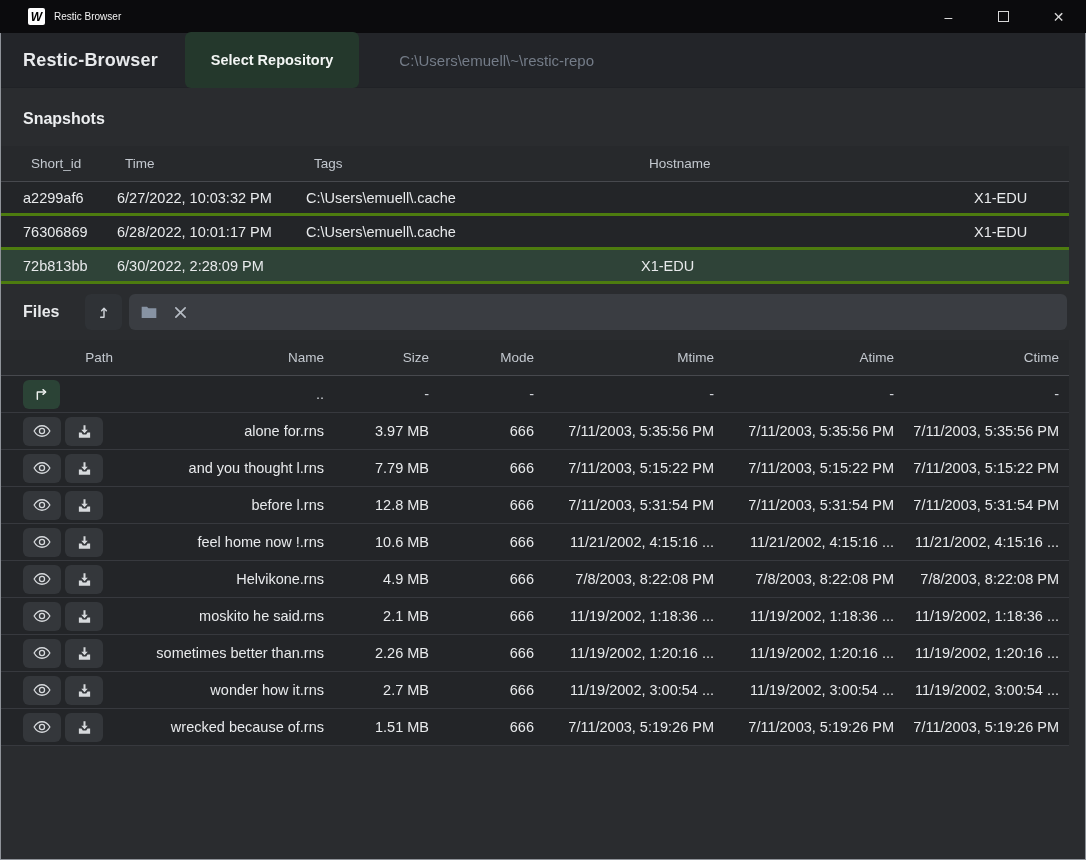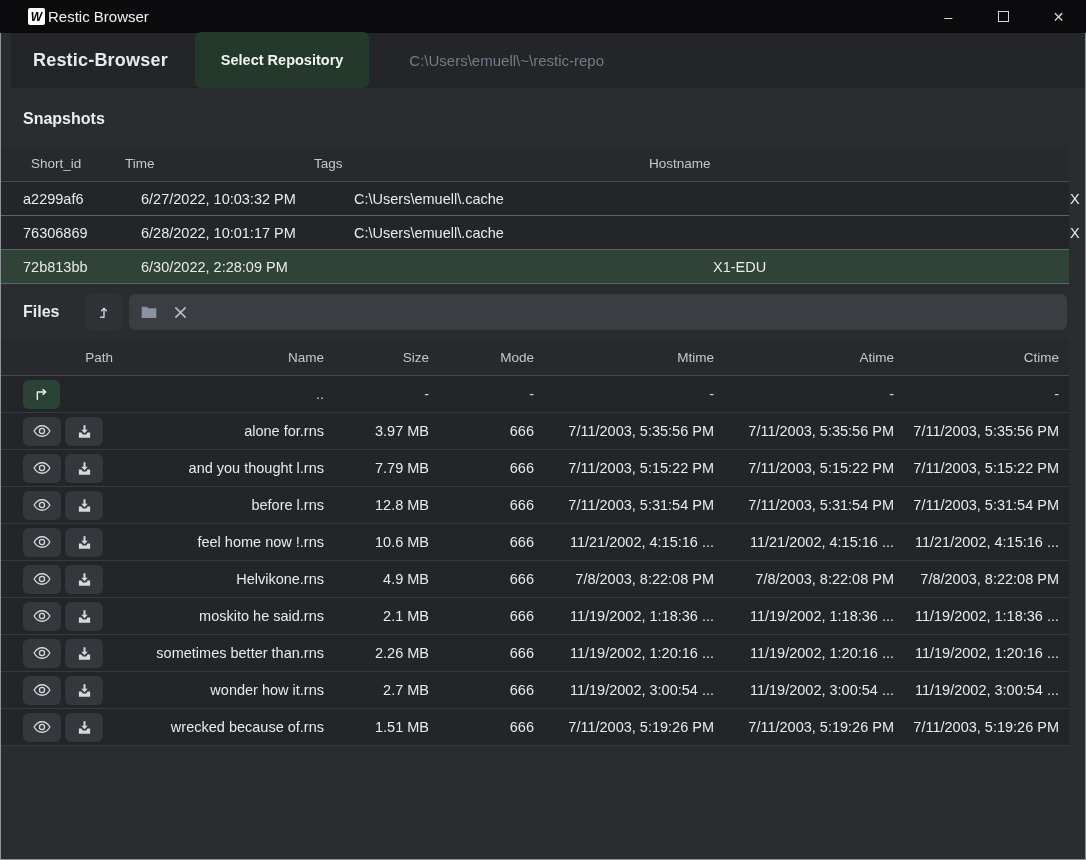--- a/index.html
+++ b/index.html
@@ -16,51 +16,51 @@
   
   .titlebar {
     height:33px; background:#0b0b0d; display:flex; align-items:center; flex:0 0 auto;
     margin:0 -1px; 
   }
   .titlebar .app-icon {
     width:17px; height:17px; background:#ffffff; border-radius:2px;
     margin-left:28px; display:flex; align-items:center; justify-content:center;
     color:#000; font-weight:bold; font-style:italic; font-size:12px;
   }
-  .titlebar .title { margin-left:3px; font-size:15px; color:#f2f2f2; }
+  .titlebar .title { margin-left:9px; font-size:10px; color:#f2f2f2; }
   .win-controls { margin-left:auto; display:flex; height:100%; }
   .win-btn {
     width:55px; height:100%; display:flex; align-items:center; justify-content:center;
     color:#d8d8d8; font-size:14px; cursor:default;
   }
   .win-btn .sq { width:11px; height:11px; border:1.5px solid #d8d8d8; display:block; }
   
   .header {
     height:55px; background:#232529; display:flex; align-items:center; flex:0 0 auto;
-    padding:0 22px; border-bottom:1px solid #202226;margin-left:10px;
+    padding:0 22px; border-bottom:1px solid #202226;
   }
   .app-title { font-size:18px; font-weight:bold; letter-spacing:.2px; }
   .select-repo-btn {
     margin-left:27px; height:56px; padding:0 26px; border:none; border-radius:6px;
     background:#24382c; color:#f3f5f4; font-size:14.5px; font-weight:bold;
     font-family:inherit; display:flex; align-items:center; cursor:pointer;
   }
   .repo-path { margin-left:40px; font-size:15px; color:#747c88; }
   
   .snap-heading-band { padding:22px 22px 18px 22px; }
   .section-title { font-size:16px; font-weight:bold; color:#eceef0; }
   
   .snap-table { margin-right:16px; }
   .snap-grid {
     display:grid; grid-template-columns:94px 189px 335px 333px 1fr;
     align-items:center; padding-left:22px;
   }
   .snap-head { height:36px; background:#27292c; color:#c3c8cf; font-size:13.5px;
     border-bottom:1px solid #47494e;padding-left:30px; }
-  .snap-row { height:34px; background:#232528; border-bottom:1px solid #4d7c0f; font-size:14.5px;gap:24px; }
+  .snap-row { height:34px; background:#232528; border-bottom:3px solid #4d7c0f; font-size:14.5px; }
   .snap-row.selected { background:#2f4338; }
   .cell { white-space:nowrap; overflow:hidden; text-overflow:ellipsis; padding-right:10px; }
   
   .files-bar {
     display:flex; align-items:center; margin:8px 18px 8px 22px; height:40px; flex:0 0 auto;
   }
   .files-title { font-size:16px; font-weight:bold; }
   .levelup-btn {
     margin-left:26px; width:37px; height:36px; border:none; border-radius:6px;
     background:#2f3236; color:#cfd3d8; display:flex; align-items:center; justify-content:center;

